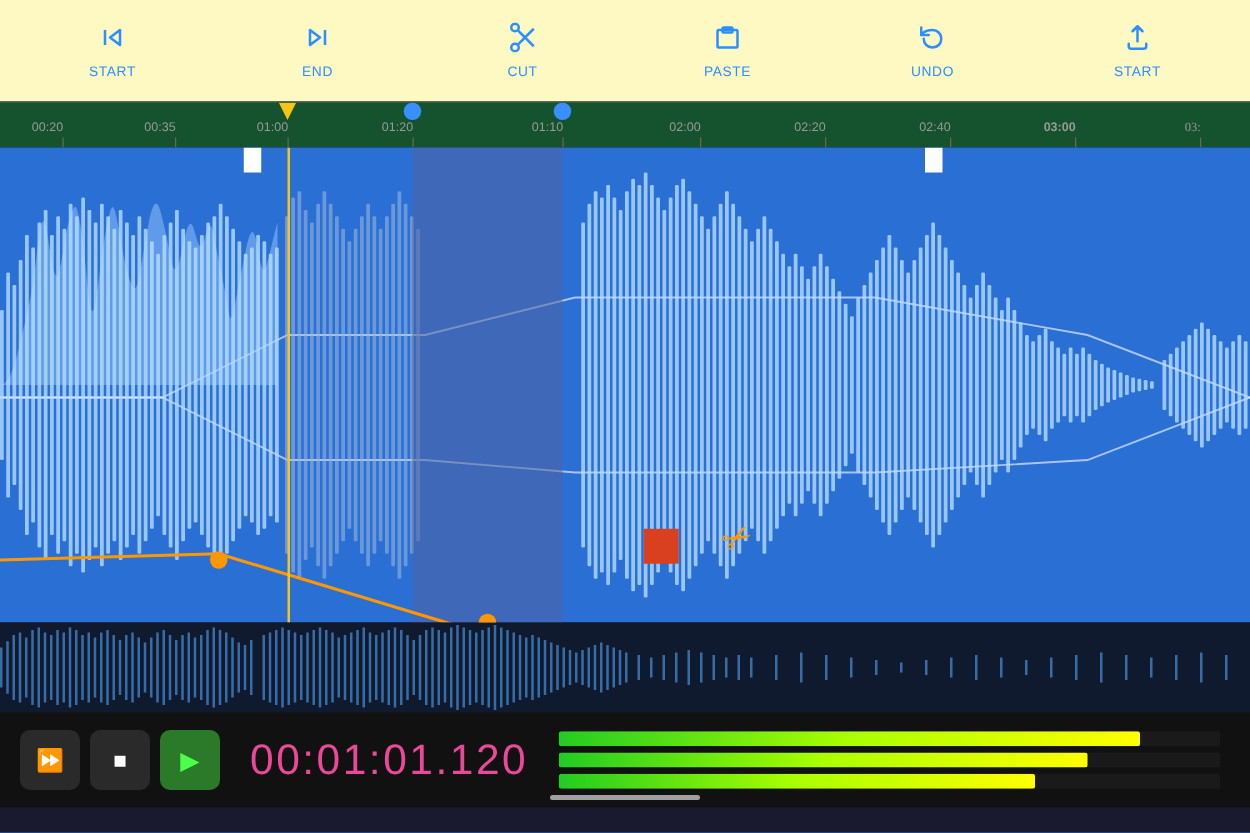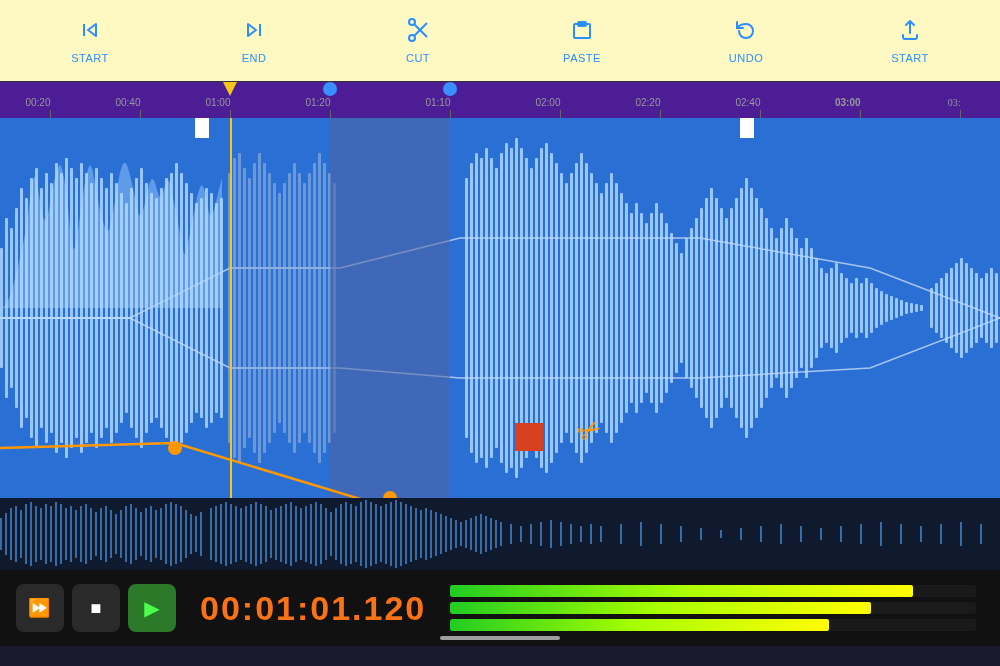--- a/index.html
+++ b/index.html
@@ -41,21 +41,21 @@
       color: #2b8fff;
       font-weight: 500;
       letter-spacing: 0.5px;
     }
     .toolbar-label.disabled { color: #555; }
 
     
     #timeline-ruler {
       width: 100%;
       height: 36px;
-      background: #4c1d95;
+      background: #14532d;
       display: flex;
       align-items: flex-end;
       position: relative;
       overflow: hidden;
     }
     .ruler-marks {
       display: flex;
       width: 100%;
       height: 100%;
       align-items: flex-end;
@@ -233,22 +233,22 @@
       align-items: center;
       justify-content: center;
       color: #fff;
       font-size: 18px;
     }
     .transport-btn.play {
       background: #2a7a2a;
     }
     .timecode {
       font-size: 34px;
-      font-weight: 700;
-      color: #f97316;
+      font-weight: 400;
+      color: #ec4899;
       letter-spacing: 2px;
       margin: 0 16px;
       font-variant-numeric: tabular-nums;
     }
     .level-meters {
       flex: 1;
       display: flex;
       flex-direction: column;
       gap: 5px;
       padding-right: 8px;
@@ -343,21 +343,21 @@
 </div>
 
 <div id="timeline-ruler">
   <div class="ruler-marks">
 
   <div class="ruler-mark" style="left: 5%;">
       <span class="ruler-mark-label">00:20</span>
       <div class="ruler-mark-line"></div>
     </div>
       <div class="ruler-mark" style="left: 14%;">
-      <span class="ruler-mark-label">00:40</span>
+      <span class="ruler-mark-label">00:35</span>
       <div class="ruler-mark-line"></div>
     </div>
       <div class="ruler-mark" style="left: 23%;">
       <span class="ruler-mark-label">01:00</span>
       <div class="ruler-mark-line"></div>
     </div>
       <div class="ruler-mark" style="left: 33%;">
       <span class="ruler-mark-label">01:20</span>
       <div class="ruler-mark-line"></div>
     </div>

